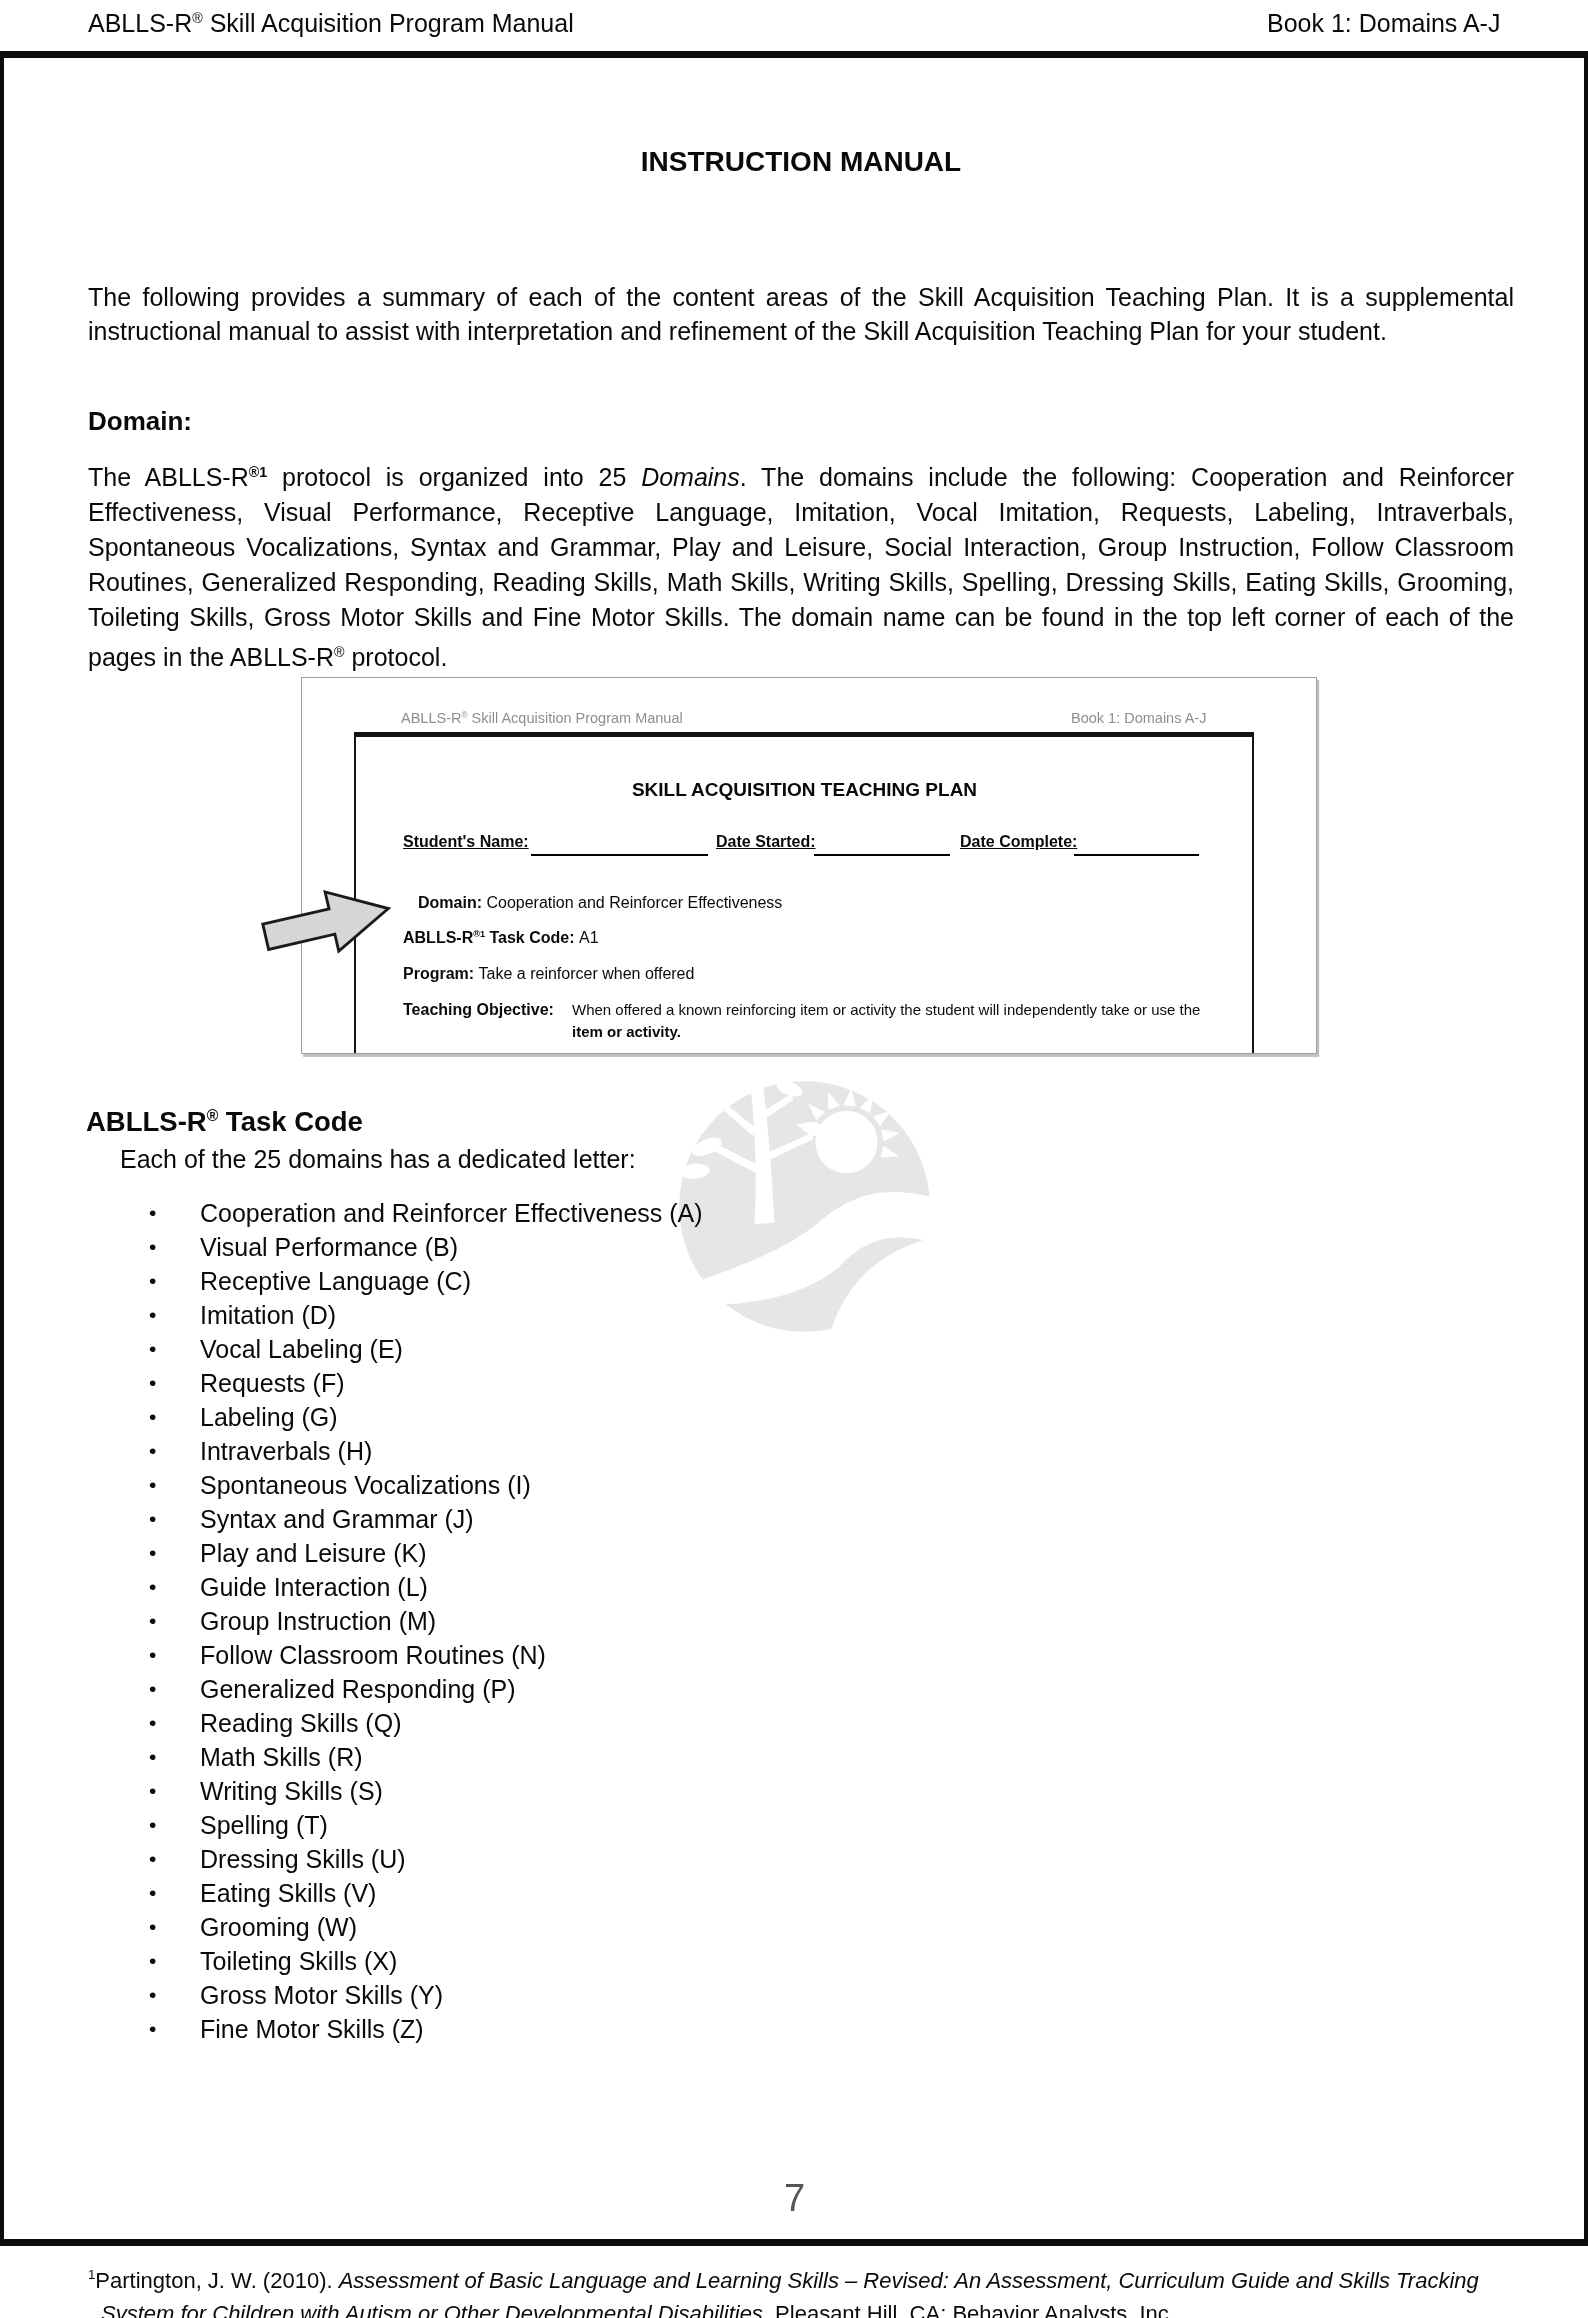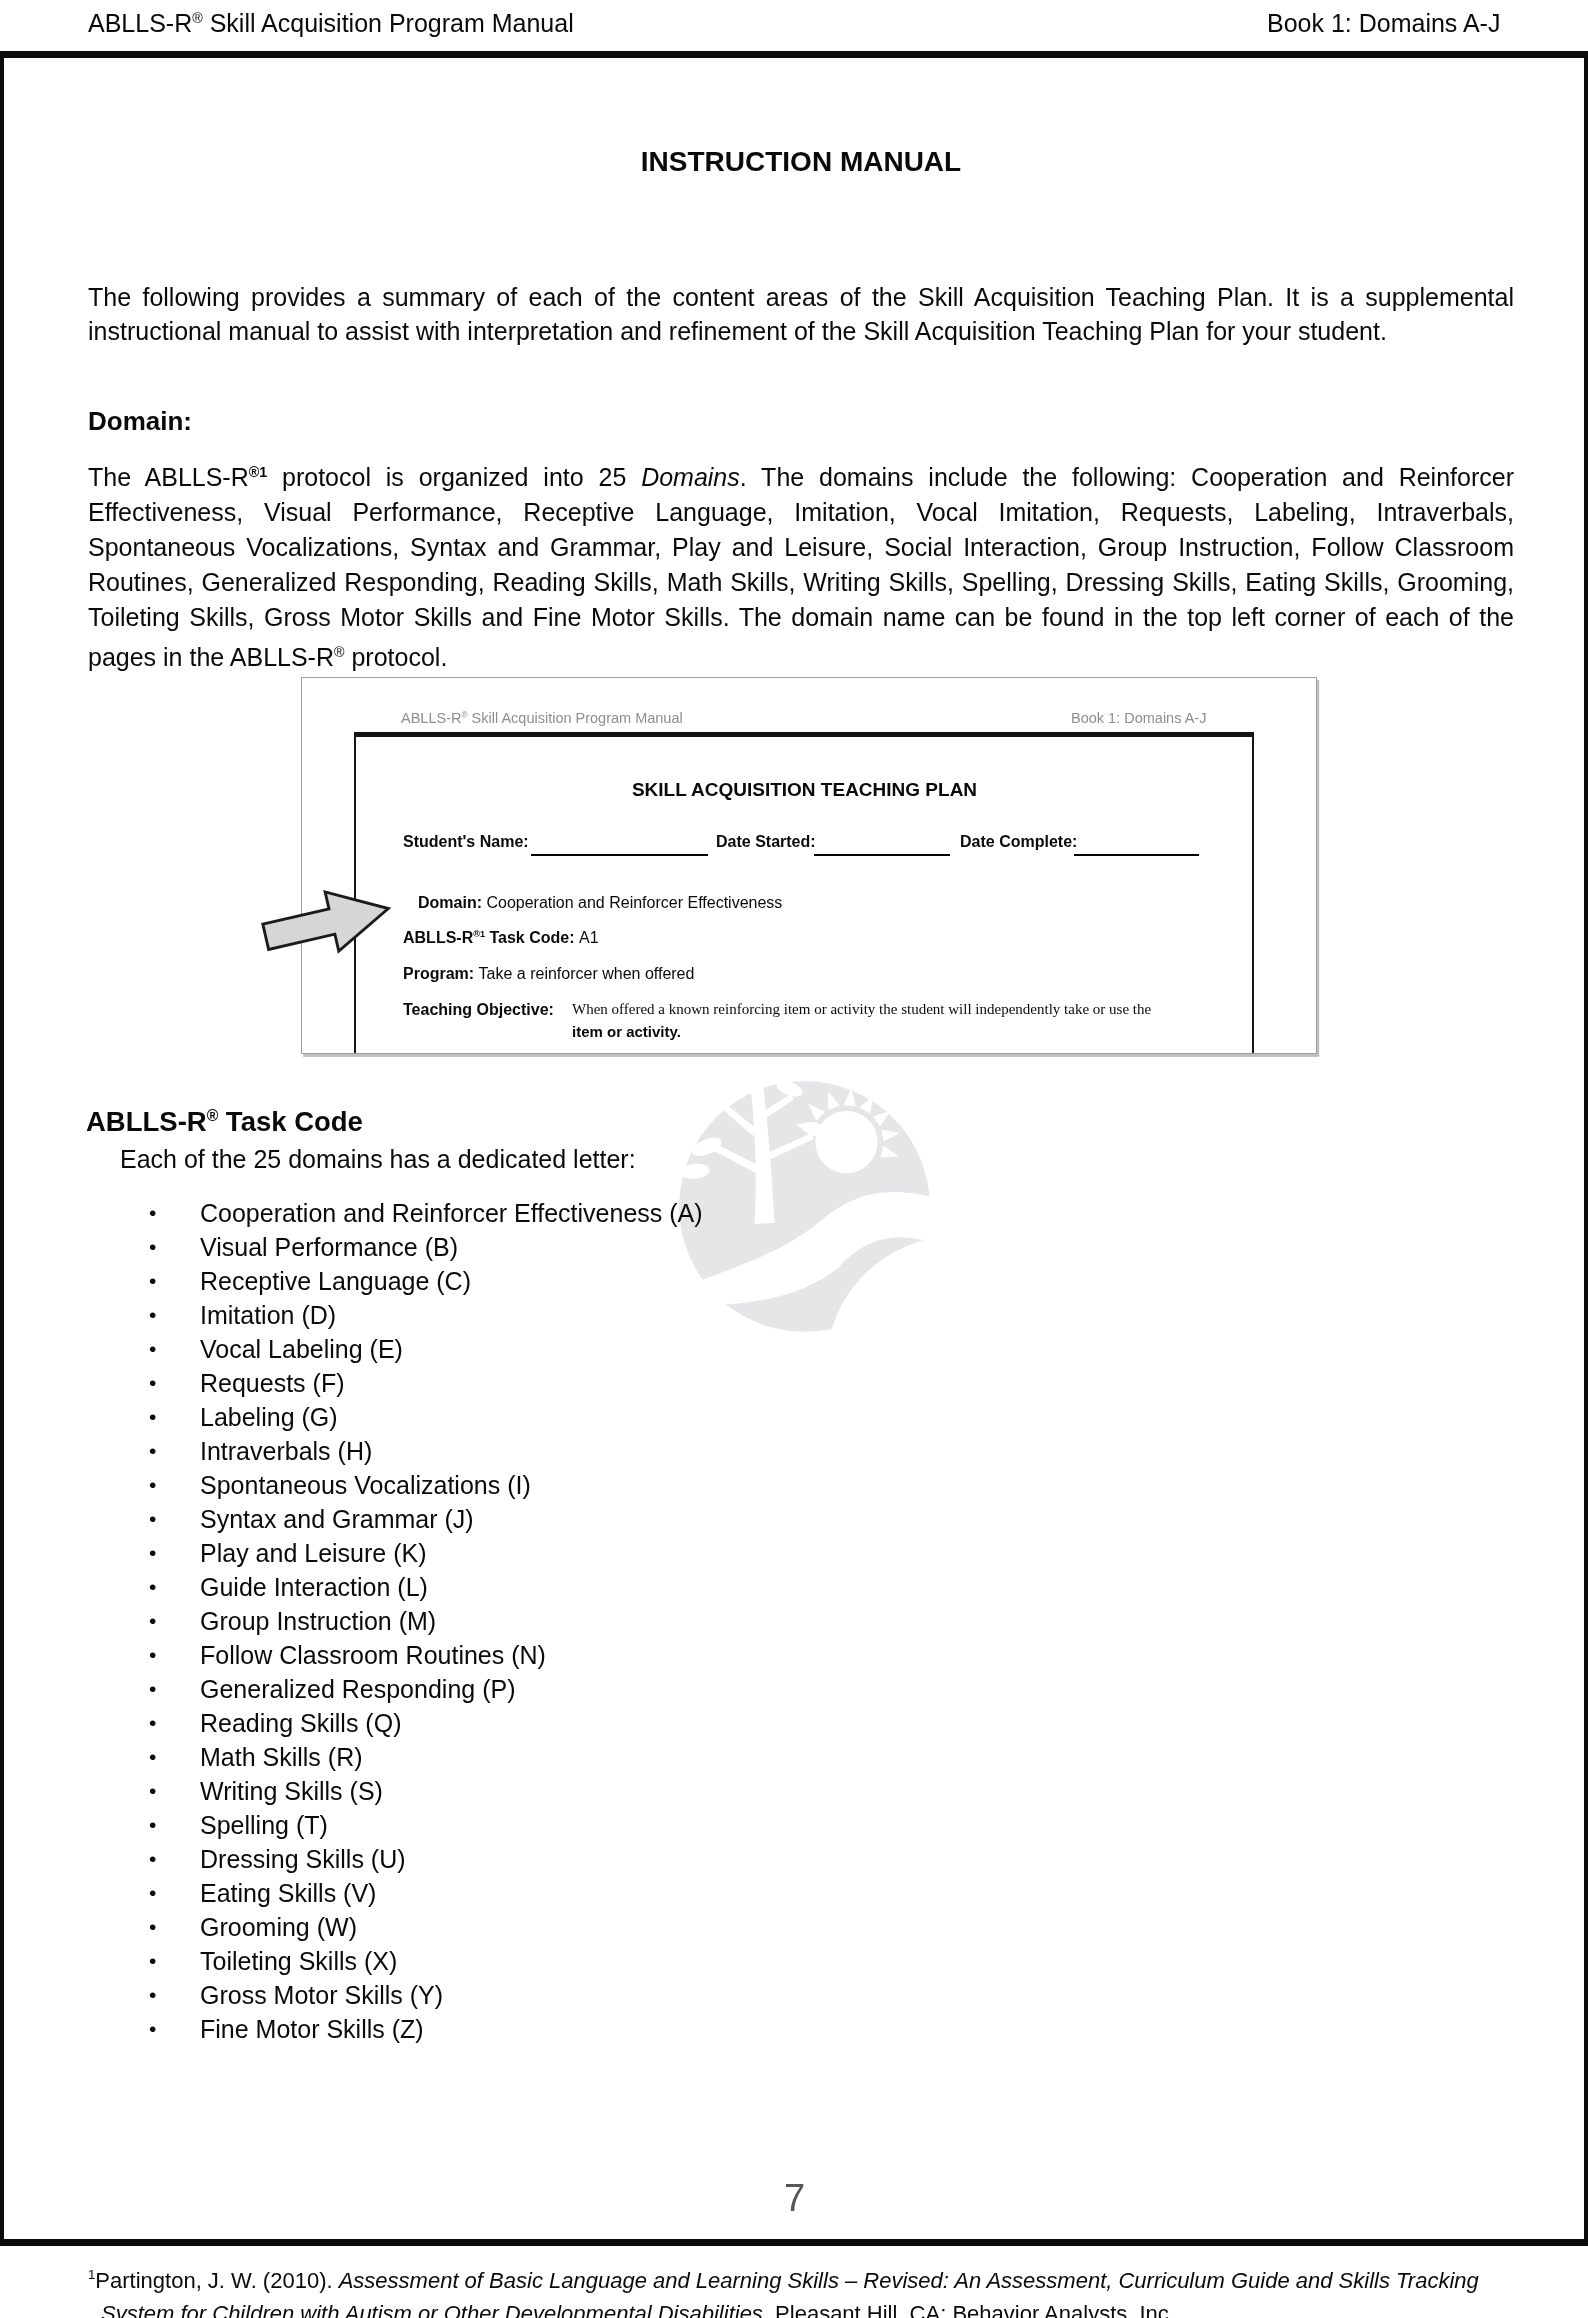--- a/index.html
+++ b/index.html
@@ -32,21 +32,21 @@
       border:0.7px solid #9e9e9e;box-shadow:2.2px 2.9px 0 #bfbfbf;z-index:2;overflow:hidden;}
   .ss .abs{position:absolute;}
   .ss-hdr{top:32px;font-size:14.5px;color:#8e8e8e;white-space:nowrap;}
   .ss-hl{left:99px;}
   .ss-hr{left:769px;}
   .ss-box{left:52px;top:54px;width:896px;height:333px;
           border-top:5px solid #141414;border-left:2.9px solid #141414;border-right:2.9px solid #141414;}
   .ss-title{left:52px;top:101px;width:901px;text-align:center;font-weight:bold;font-size:19px;}
   .ss-row{font-size:16px;white-space:nowrap;}
   .blank{display:inline-block;border-bottom:2.2px solid #000;height:22px;position:absolute;top:154px;}
-  .lab{position:absolute;top:155px;font-weight:bold;font-size:16px;white-space:nowrap;}
+  .lab{position:absolute;top:155px;font-weight:bold;font-size:16px;white-space:nowrap;text-decoration:underline;}
 
   
   .arrow{left:258px;top:864px;z-index:3;}
 
   
   .wm{left:669px;top:1071px;z-index:0;}
 
   .task-h{left:86px;top:1106px;font-size:27.5px;font-weight:bold;}
   .task-sub{left:88px;top:1145px;font-size:25px;margin-left:32px;}
 
@@ -96,21 +96,21 @@
     <span class="lab" style="left:658px;">Date Complete:</span>
     <span class="blank" style="left:772px;width:125px;"></span>
 
     <div class="abs ss-row" style="left:101px;top:216px;margin-left:15px;"><span class="b">Domain:</span>&nbsp;<span>Cooperation and Reinforcer Effectiveness</span></div>
 
     <div class="abs ss-row" style="left:101px;top:251px;"><span class="b">ABLLS-R</span><span class="sup b">®1</span><span class="b"> Task Code:</span>&nbsp;<span>A1</span></div>
 
     <div class="abs ss-row" style="left:101px;top:287px;"><span class="b">Program:</span>&nbsp;<span>Take a reinforcer when offered</span></div>
 
     <span class="abs ss-row b" style="left:101px;top:323px;">Teaching Objective:</span>
-    <span class="abs" style="left:270px;top:323px;font-size:15px;white-space:nowrap;font-family:Liberation Serif, serif;">When offered a known reinforcing item or activity the student will independently take or use the</span>
+    <span class="abs" style="left:270px;top:323px;font-size:15px;white-space:nowrap;">When offered a known reinforcing item or activity the student will independently take or use the</span>
     <span class="abs" style="left:270px;top:345px;font-size:15px;font-weight:bold;">item or activity.</span>
   </div>
 
   <svg class="abs arrow" width="145" height="94" viewBox="0 0 200 130">
     <polygon points="6,44 100,44 100,20 180,62 100,104 100,80 6,80" fill="#d6d6d6" stroke="#1b1b1b" stroke-width="4" transform="rotate(-13 178 62)"></polygon>
   </svg>
 
   <svg class="abs wm" width="271" height="271" viewBox="0 0 400 400">
     <circle cx="200" cy="200" r="185" fill="#e6e6e9"></circle>
 

